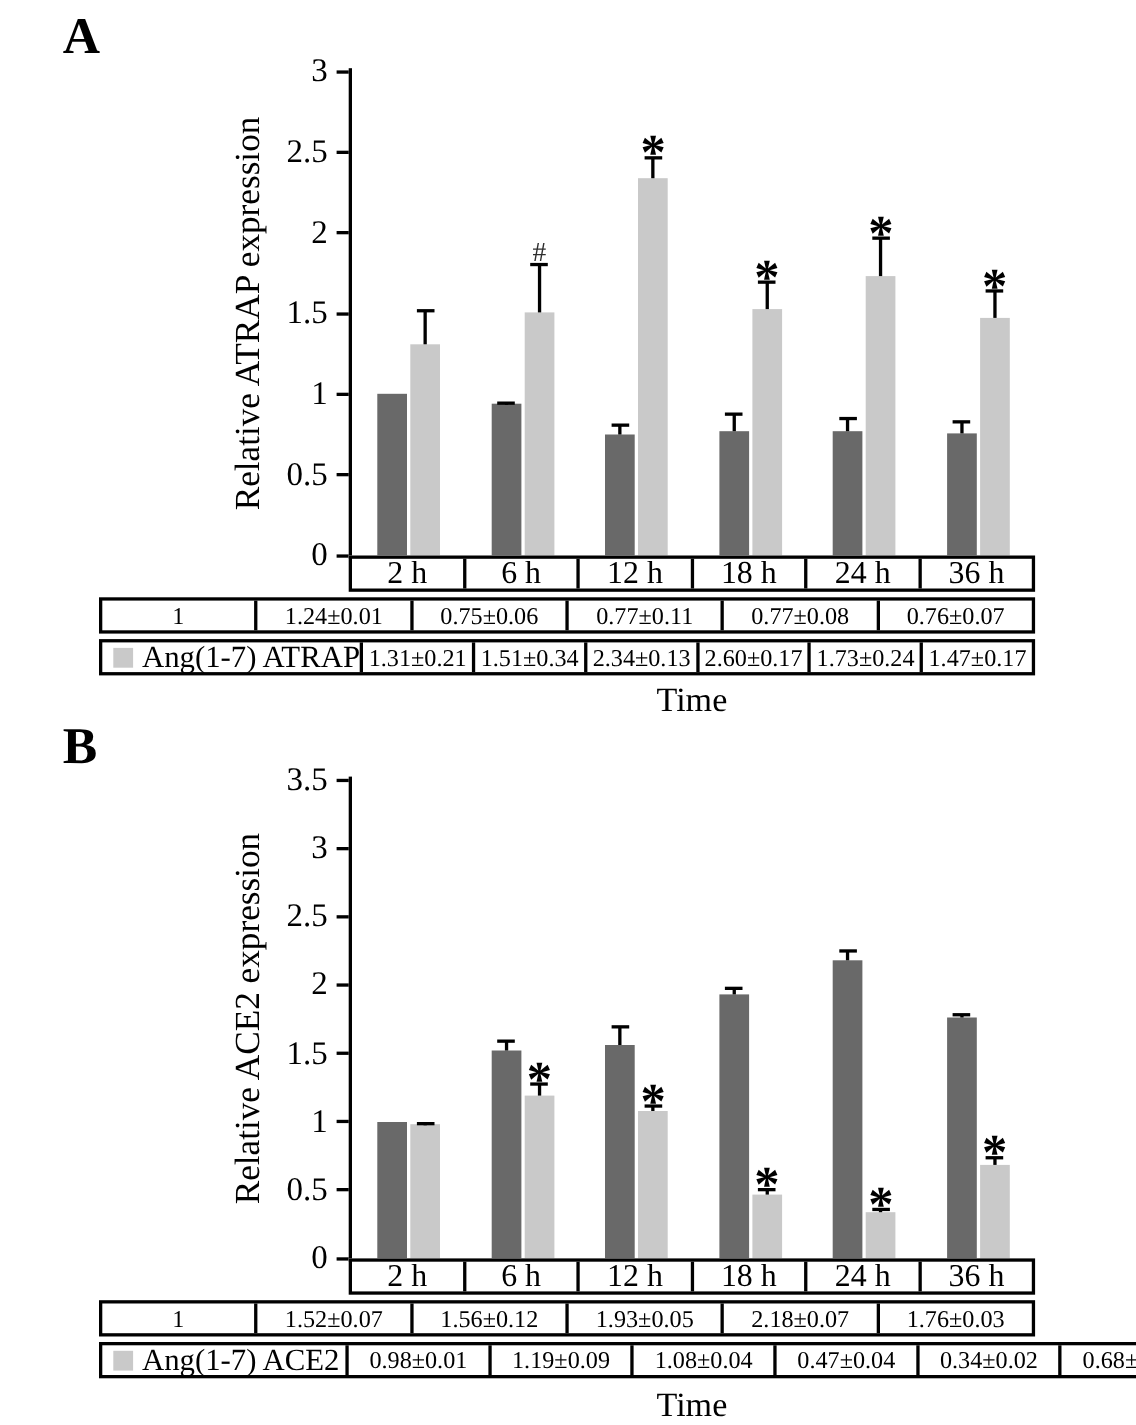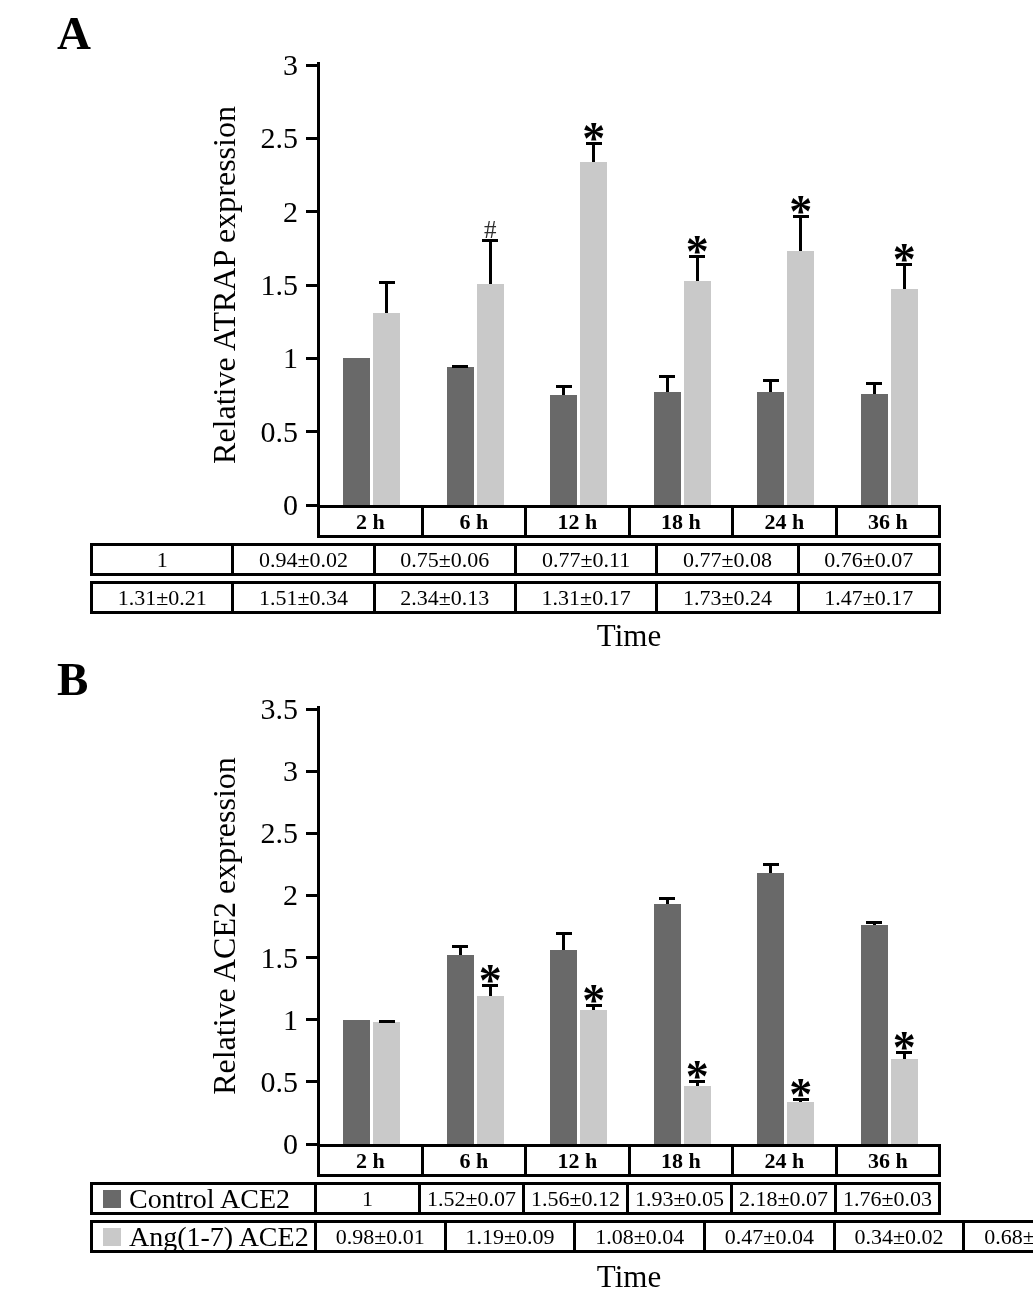--- a/index.html
+++ b/index.html
@@ -14,21 +14,21 @@
   .xtitle{position:absolute;left:317px;width:624px;text-align:center;font-size:31px;line-height:1;}
   .axis,.tickmark,.errline,.errcap{position:absolute;background:#000;}
   .ticklabel{position:absolute;left:180px;width:118px;text-align:right;font-size:30px;height:36px;line-height:36px;}
   .bar{position:absolute;}
   .marker{position:absolute;text-align:center;line-height:1;}
   .marker-star{font-size:46px;font-weight:bold;width:46px;}
   .marker-hash{font-size:25px;width:26px;color:#2e2e2e;}
   .trow{position:absolute;display:flex;border:3px solid #000;box-sizing:border-box;background:#fff;}
   .tcell{flex:1 1 0;display:flex;align-items:center;justify-content:center;box-sizing:border-box;overflow:hidden;}
   .tcell.sep{border-left:3px solid #000;}
-  .hcell{font-size:22px;font-weight:bold;}
+  .hcell{font-size:29px;}
   .dcell{font-size:22px;}
   .label-cell{flex:0 0 224px;display:flex;align-items:center;box-sizing:border-box;
               border-right:3px solid #000;font-size:28px;white-space:nowrap;}
   .swatch{display:inline-block;width:18px;height:18px;margin:0 8px 0 10px;flex:0 0 18px;}
 </style>
 </head>
 <body>
 
 <div class="figure">
   <section class="panel" id="panel0">
@@ -92,31 +92,35 @@
         <div class="trow" style="left: 317px; top: 505px; width: 624px; height: 33px;">
           <div class="tcell hcell">2 h</div>
           <div class="tcell hcell sep">6 h</div>
           <div class="tcell hcell sep">12 h</div>
           <div class="tcell hcell sep">18 h</div>
           <div class="tcell hcell sep">24 h</div>
           <div class="tcell hcell sep">36 h</div>
         </div>
         <div class="trow" style="left: 90px; top: 543px; width: 851px; height: 33px;">
           <div class="tcell dcell">1</div>
-          <div class="tcell dcell sep">0.94±0.02</div>
+          <div class="tcell dcell sep">1.24±0.01</div>
           <div class="tcell dcell sep">0.75±0.06</div>
           <div class="tcell dcell sep">0.77±0.11</div>
           <div class="tcell dcell sep">0.77±0.08</div>
           <div class="tcell dcell sep">0.76±0.07</div>
         </div>
         <div class="trow" style="left: 90px; top: 581px; width: 851px; height: 33px;">
+          <div class="label-cell">
+            <div class="swatch" style="background: rgb(201, 201, 201);"></div>
+            <span>Ang(1-7) ATRAP</span>
+          </div>
           <div class="tcell dcell">1.31±0.21</div>
           <div class="tcell dcell sep">1.51±0.34</div>
           <div class="tcell dcell sep">2.34±0.13</div>
-          <div class="tcell dcell sep">1.31±0.17</div>
+          <div class="tcell dcell sep">2.60±0.17</div>
           <div class="tcell dcell sep">1.73±0.24</div>
           <div class="tcell dcell sep">1.47±0.17</div>
         </div>
       </div>
     <div class="xtitle" id="xtitle0" style="top: 620px;">Time</div>
   </section>
   <section class="panel" id="panel1">
     <div class="panel-label" style="top: 6px;">B</div>
     <div class="ytitle" id="ytitle1" style="left: 224px; top: 276px;">Relative ACE2 expression</div>
     <div class="mount" id="mount1">
@@ -178,24 +182,20 @@
         <div class="marker marker-star" style="left: 881.25px; top: 375.029px;">*</div>
         <div class="trow" style="left: 317px; top: 494px; width: 624px; height: 33px;">
           <div class="tcell hcell">2 h</div>
           <div class="tcell hcell sep">6 h</div>
           <div class="tcell hcell sep">12 h</div>
           <div class="tcell hcell sep">18 h</div>
           <div class="tcell hcell sep">24 h</div>
           <div class="tcell hcell sep">36 h</div>
         </div>
         <div class="trow" style="left: 90px; top: 532px; width: 851px; height: 33px;">
-          <div class="label-cell">
-            <div class="swatch" style="background: rgb(105, 105, 105);"></div>
-            <span>Control ACE2</span>
-          </div>
           <div class="tcell dcell">1</div>
           <div class="tcell dcell sep">1.52±0.07</div>
           <div class="tcell dcell sep">1.56±0.12</div>
           <div class="tcell dcell sep">1.93±0.05</div>
           <div class="tcell dcell sep">2.18±0.07</div>
           <div class="tcell dcell sep">1.76±0.03</div>
         </div>
         <div class="trow" style="left: 90px; top: 570px; width: 1005px; height: 33px;">
           <div class="label-cell">
             <div class="swatch" style="background: rgb(201, 201, 201);"></div>

